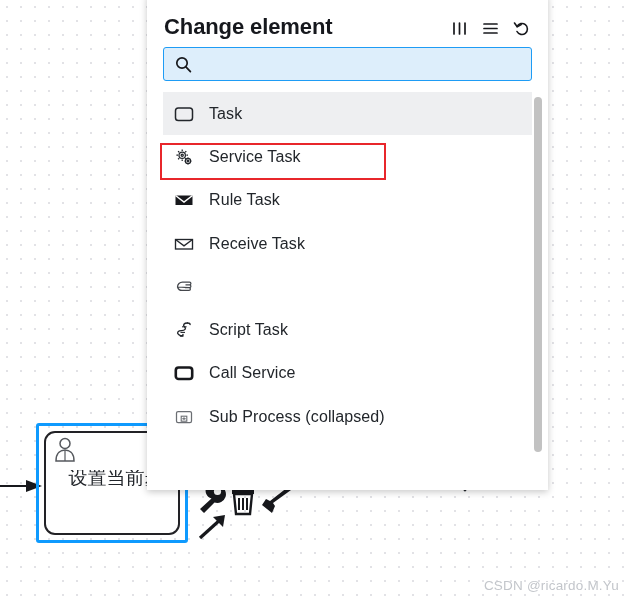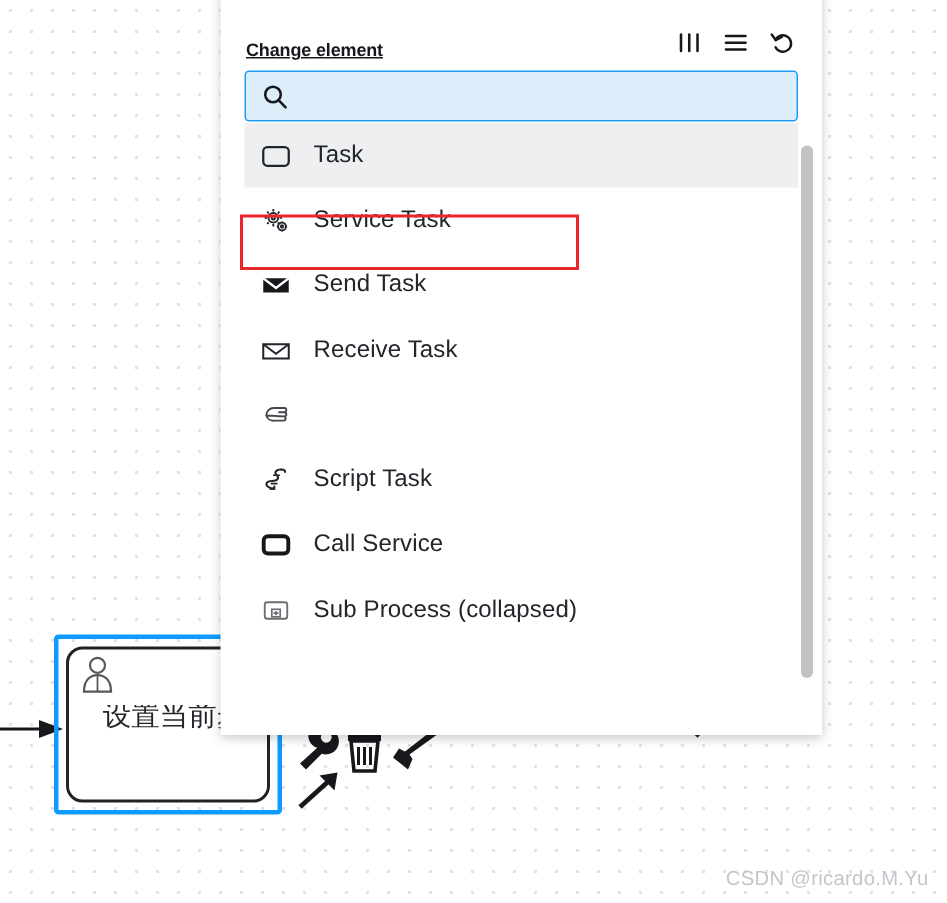--- a/index.html
+++ b/index.html
@@ -113,25 +113,24 @@
   .panel-header {
     position: relative;
     height: 46px;
     padding: 0 17px;
     display: flex;
     align-items: flex-end;
     padding-bottom: 4px;
     justify-content: space-between;
   }
   .panel-title {
-    font-size: 12px;
+    font-size: 22px;
     font-weight: bold;
     color: #16181d;
     letter-spacing: -0.1px;
-    text-decoration: underline;
   }
   .header-actions {
     display: flex;
     align-items: center;
     gap: 12px;
     padding-bottom: 2px;
   }
   .hdr-icon {
     width: 19px;
     height: 19px;
@@ -168,21 +167,21 @@
     height: 100%;
     font-family: "Liberation Sans", sans-serif;
     font-size: 14px;
     color: #1b1d22;
     box-sizing: border-box;
   }
 
   .list {
     position: absolute;
     left: 0;
-    top: 88px;
+    top: 98px;
     width: 401px;
     height: 392px;
     overflow: hidden;
   }
   .list-inner {
     padding: 0 16px;
   }
   .list-item {
     display: flex;
     align-items: center;
@@ -375,21 +374,21 @@
         <span class="li-label">Service Task</span>
       </div>
 
       <div class="list-item">
         <span class="li-icon">
           <svg viewBox="0 0 22 22" xmlns="http://www.w3.org/2000/svg">
             <path d="M2.5 6.5 h17 v9.5 h-17 Z" fill="#17181c"></path>
             <path d="M2.5 6.5 L11 13 L19.5 6.5" fill="none" stroke="#ffffff" stroke-width="1.5"></path>
           </svg>
         </span>
-        <span class="li-label">Send Task</span>
+        <span class="li-label">Rule Task</span>
       </div>
 
       <div class="list-item">
         <span class="li-icon">
           <svg viewBox="0 0 22 22" xmlns="http://www.w3.org/2000/svg">
             <rect x="2.5" y="6.5" width="17" height="9.5" fill="none" stroke="#22262b" stroke-width="1.35"></rect>
             <path d="M2.5 6.5 L11 12.8 L19.5 6.5" fill="none" stroke="#22262b" stroke-width="1.35"></path>
           </svg>
         </span>
         <span class="li-label">Receive Task</span>

